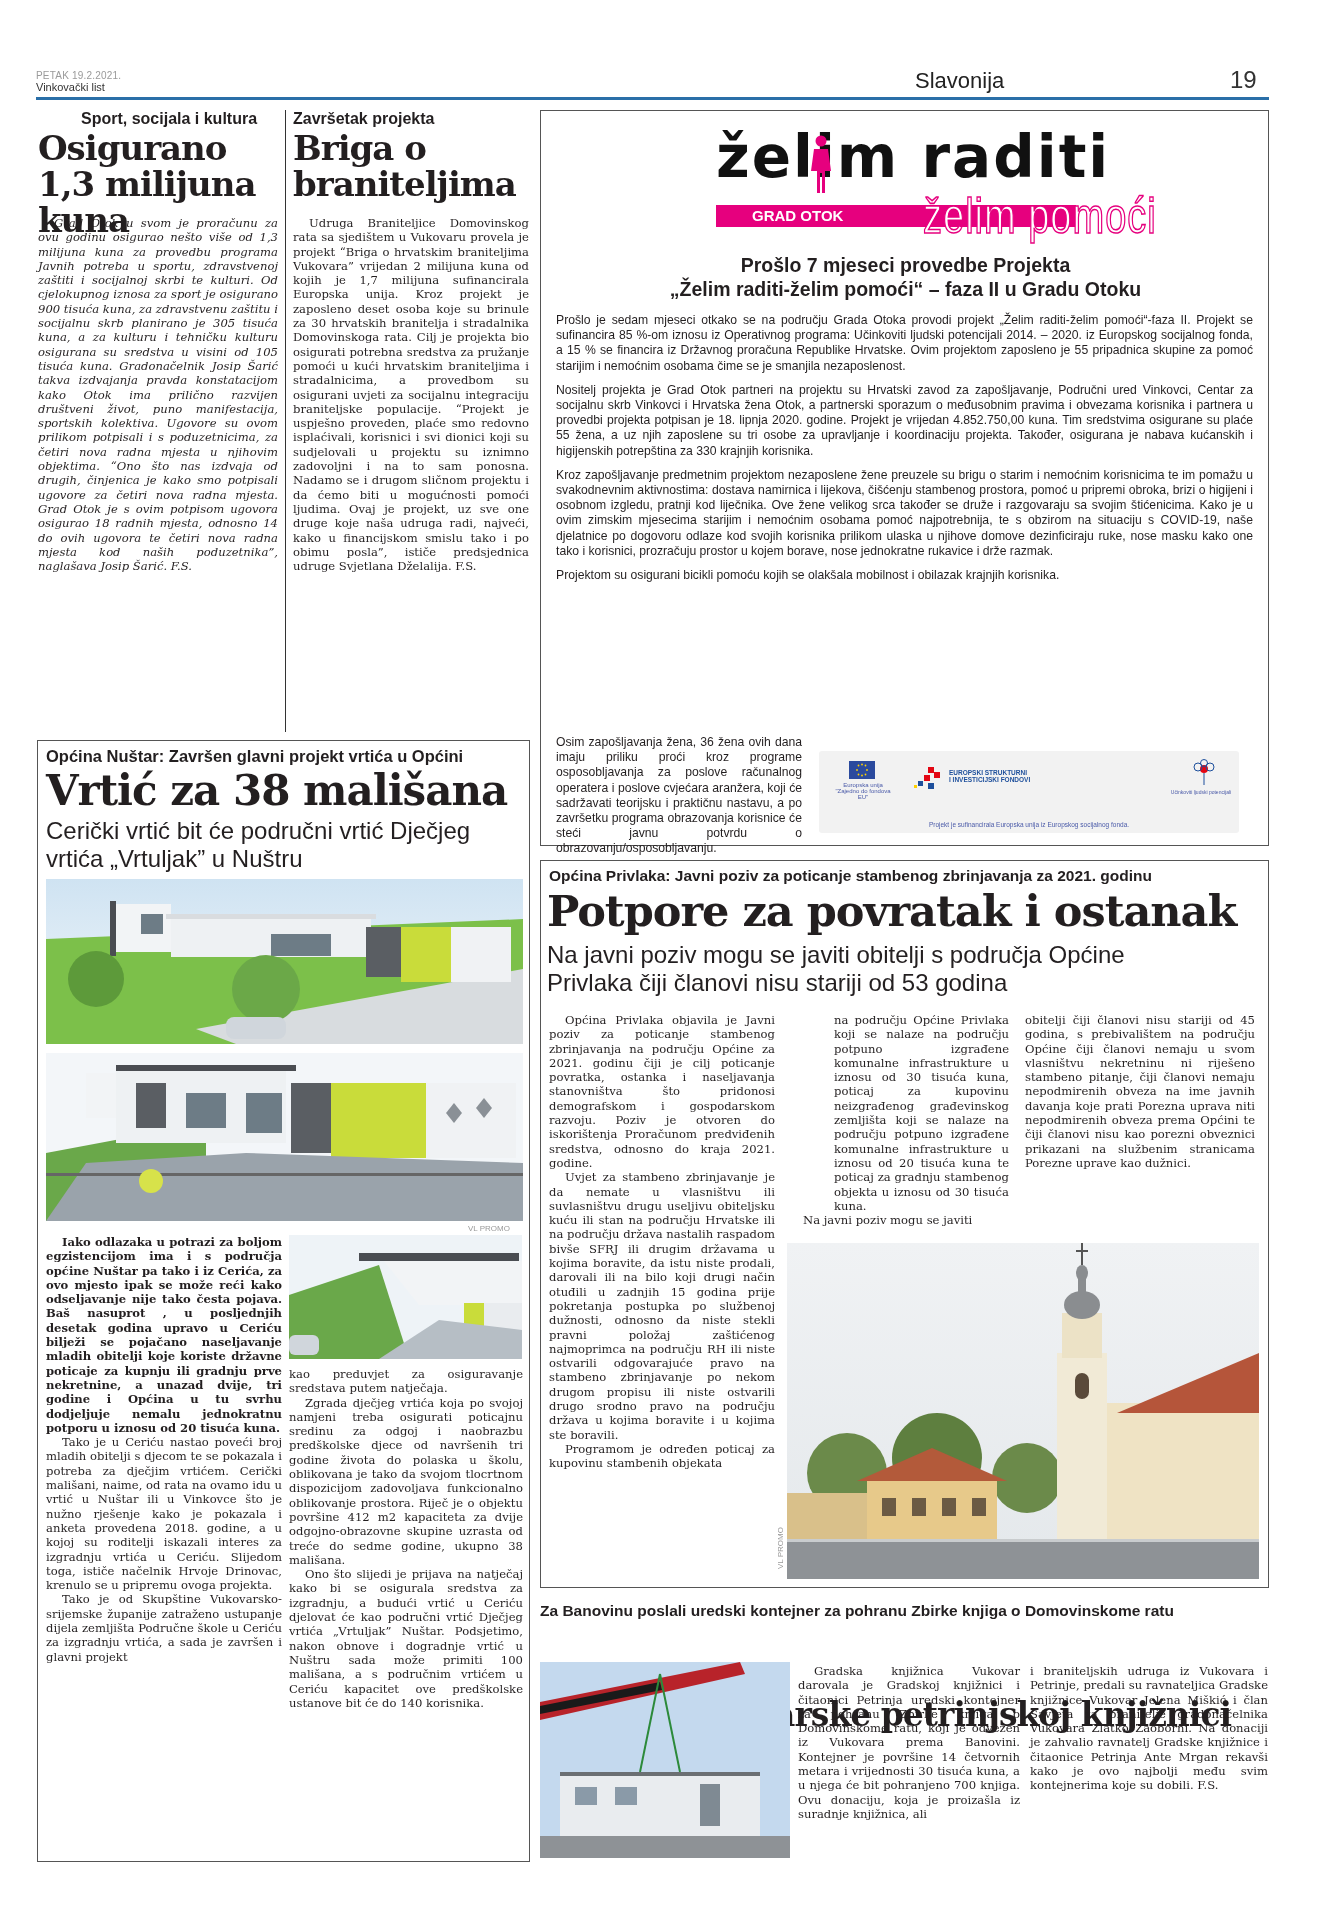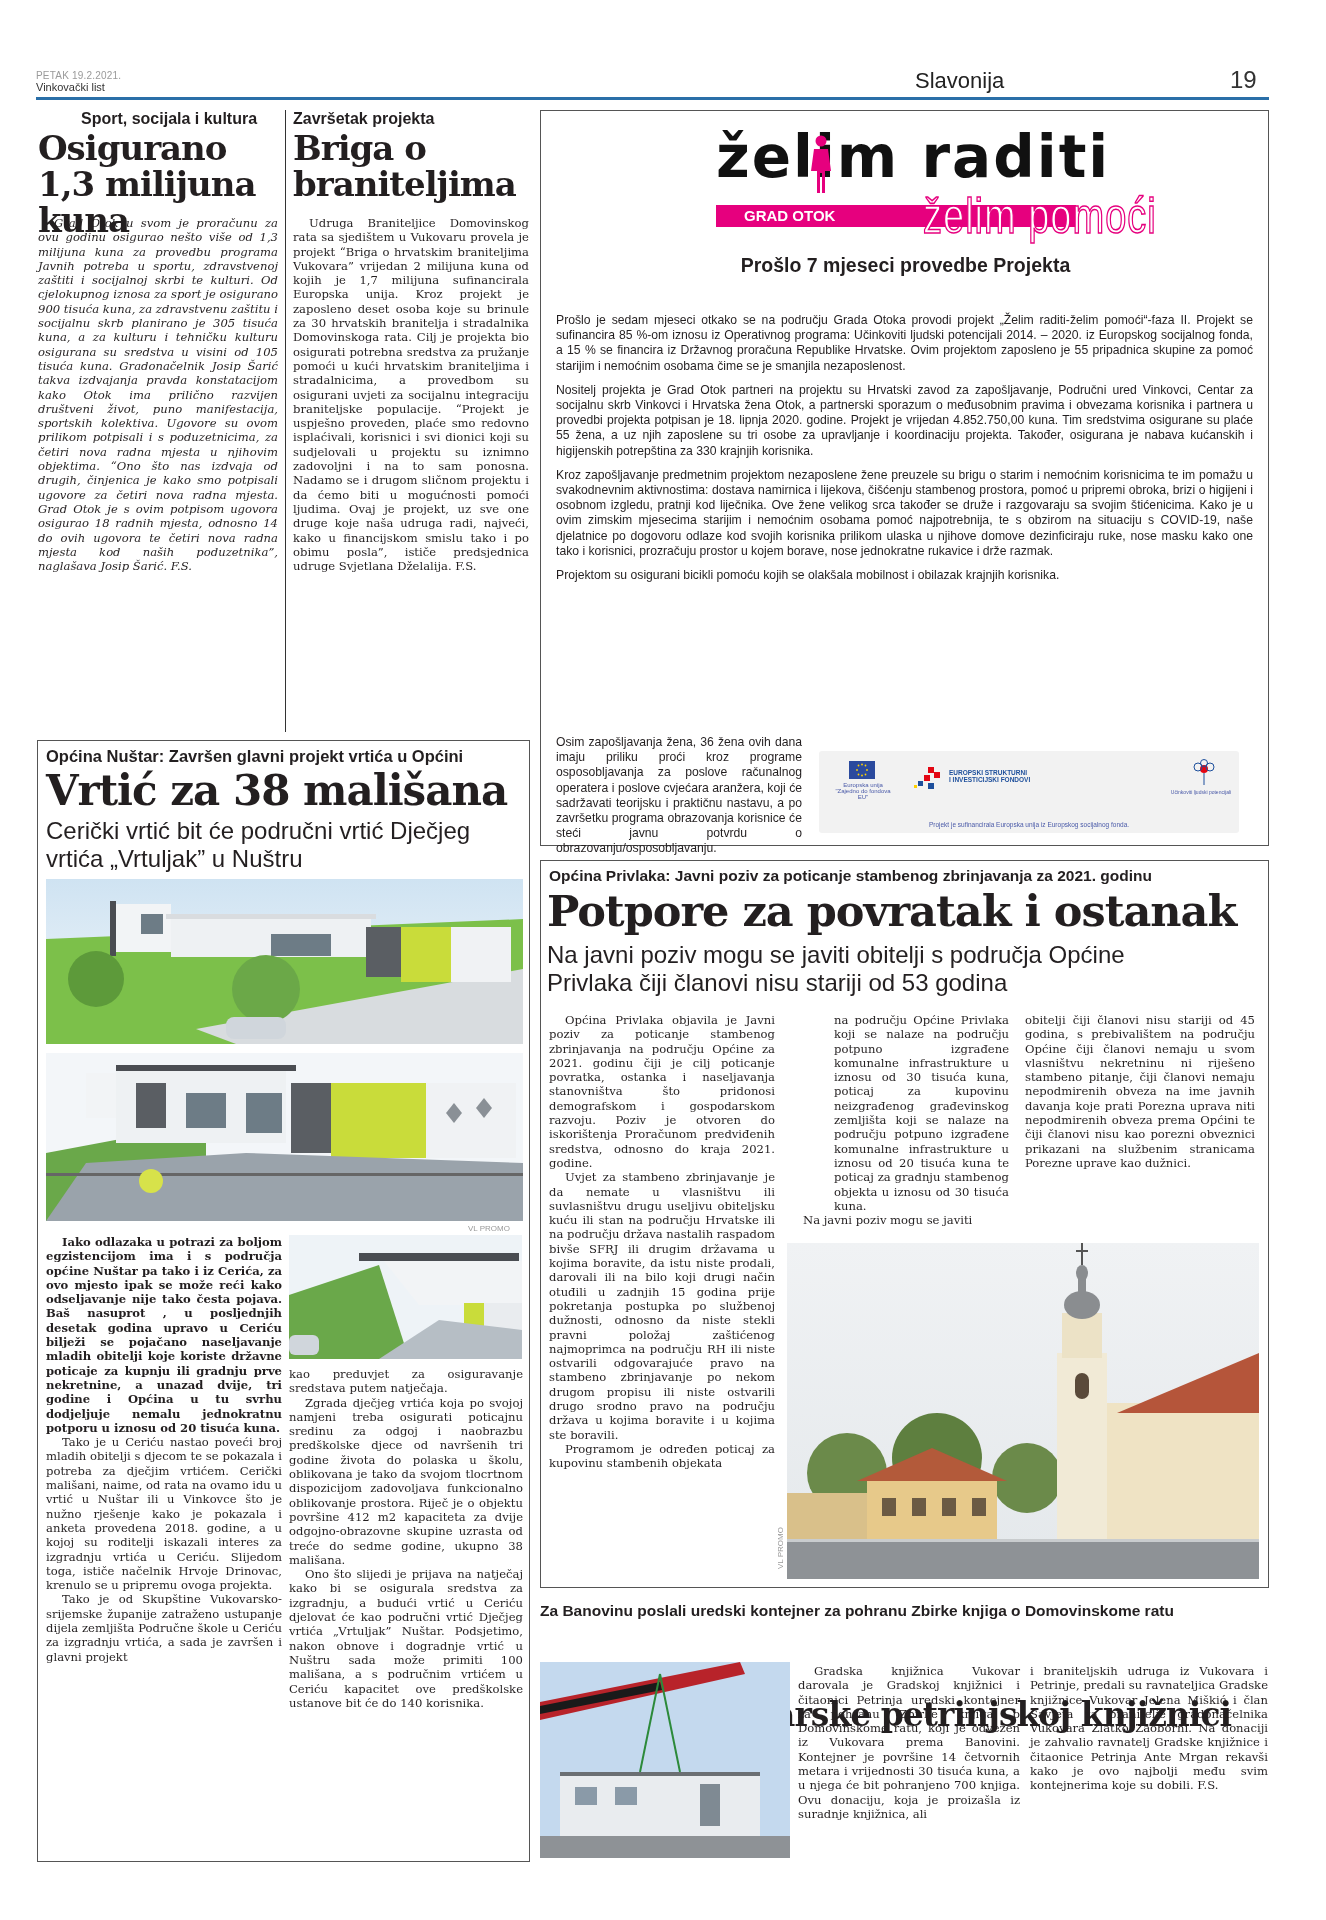--- a/index.html
+++ b/index.html
@@ -21,21 +21,21 @@
   .body-text { font-family: "DejaVu Serif", serif; font-size: 11.6px; line-height: 14.3px; text-align: justify; color: #231f20; hyphens: manual; }
   .body-text p { text-indent: 16px; }
   .sans-body { font-family: "Liberation Sans", sans-serif; font-size: 12.2px; line-height: 15.2px; color: #231f20; text-align: justify; }
   .sans-body p { margin-bottom: 9px; }
 
   .vrule { width: 1px; background: #333; }
   .box { border: 1.5px solid #555; }
 
   
   .logo-word { font-family: "DejaVu Sans", sans-serif; font-weight: bold; font-size: 58px; color: #111; letter-spacing: 2px; }
-  .logo-bar { background: #e6007e; color: #fff; font-family: "Liberation Sans", sans-serif; font-weight: bold; font-size: 15px; padding-left: 28px; line-height: 22px; }
+  .logo-bar { background: #e6007e; color: #fff; font-family: "Liberation Sans", sans-serif; font-weight: bold; font-size: 15px; padding-left: 36px; line-height: 22px; }
   .logo-pink { font-family: "Liberation Sans Narrow", "Liberation Sans", sans-serif; font-size: 38px; color: #fff; -webkit-text-stroke: 1.2px #e6007e; letter-spacing: 1px; transform: scaleY(1.3); transform-origin: top left; }
 
   .eu-strip { background: #f2f2f2; border-radius: 3px; }
   .eu-flag { background: #2b4a9e; }
   .eu-caption { font-family: "Liberation Sans", sans-serif; font-size: 6px; color: #4a5aa8; }
 
   .img-credit { font-family: "Liberation Sans", sans-serif; font-size: 8px; color: #9a9a9a; }
 </style>
 </head>
 <body>
@@ -71,20 +71,21 @@
     <svg class="abs" style="left:94px; top:4px;" width="22" height="58" viewBox="0 0 22 58">
       <circle cx="11" cy="6" r="5.5" fill="#e6007e"></circle>
       <path d="M4 14 L18 14 L21 36 L15 36 L15 58 L12 58 L12 38 L10 38 L10 58 L7 58 L7 36 L1 36 Z" fill="#e6007e"></path>
     </svg>
     <div class="abs logo-bar" style="left:0; top:74px; width:360px; height:22px;">GRAD OTOK</div>
     <div class="abs logo-pink" style="left:207px; top:58px; white-space:nowrap;">želim pomoći</div>
   </div>
 
   <div class="abs sans" style="left:0; top:142px; width:729px; text-align:center; font-weight:bold; font-size:19.5px; line-height:24px; color:#231f20;">
     <div>Prošlo 7 mjeseci provedbe Projekta</div>
+    <div>„Želim raditi-želim pomoći“ – faza II u Gradu Otoku</div>
   </div>
 
   <div class="abs sans-body" style="left:15px; top:202px; width:697px;">
     <p>Prošlo je sedam mjeseci otkako se na području Grada Otoka provodi projekt „Želim raditi-želim pomoći“-faza II. Projekt se sufinancira 85 %-om iznosu iz Operativnog programa: Učinkoviti ljudski potencijali 2014. – 2020. iz Europskog socijalnog fonda, a 15 % se financira iz Državnog proračuna Republike Hrvatske. Ovim projektom zaposleno je 55 pripadnica skupine za pomoć starijim i nemoćnim osobama čime se je smanjila nezaposlenost.</p>
     <p>Nositelj projekta je Grad Otok partneri na projektu su Hrvatski zavod za zapošljavanje, Područni ured Vinkovci, Centar za socijalnu skrb Vinkovci i Hrvatska žena Otok, a partnerski sporazum o međusobnim pravima i obvezama korisnika i partnera u provedbi projekta potpisan je 18. lipnja 2020. godine. Projekt je vrijedan 4.852.750,00 kuna. Tim sredstvima osigurane su plaće 55 žena, a uz njih zaposlene su tri osobe za upravljanje i koordinaciju projekta. Također, osigurana je nabava kućanskih i higijenskih potrepština za 330 krajnjih korisnika.</p>
     <p>Kroz zapošljavanje predmetnim projektom nezaposlene žene preuzele su brigu o starim i nemoćnim korisnicima te im pomažu u svakodnevnim aktivnostima: dostava namirnica i lijekova, čišćenju stambenog prostora, pomoć u pripremi obroka, brizi o higijeni i osobnom izgledu, pratnji kod liječnika. Ove žene velikog srca također se druže i razgovaraju sa svojim štićenicima. Kako je u ovim zimskim mjesecima starijim i nemoćnim osobama pomoć najpotrebnija, te s obzirom na situaciju s COVID-19, naše djelatnice po dogovoru odlaze kod svojih korisnika prilikom ulaska u njihove domove dezinficiraju ruke, nose masku kako one tako i korisnici, prozračuju prostor u kojem borave, nose jednokratne rukavice i drže razmak.</p>
     <p>Projektom su osigurani  bicikli pomoću kojih se olakšala mobilnost i obilazak krajnjih korisnika.</p>
   </div>
   <div class="abs sans-body" style="left:15px; top:624px; width:246px;">
     <p>Osim zapošljavanja žena, 36 žena ovih dana imaju priliku proći kroz programe osposobljavanja za poslove računalnog operatera i poslove cvjećara aranžera, koji će sadržavati teorijsku i praktičnu nastavu, a po završetku programa obrazovanja korisnice će steći javnu potvrdu o obrazovanju/osposobljavanju.</p>

